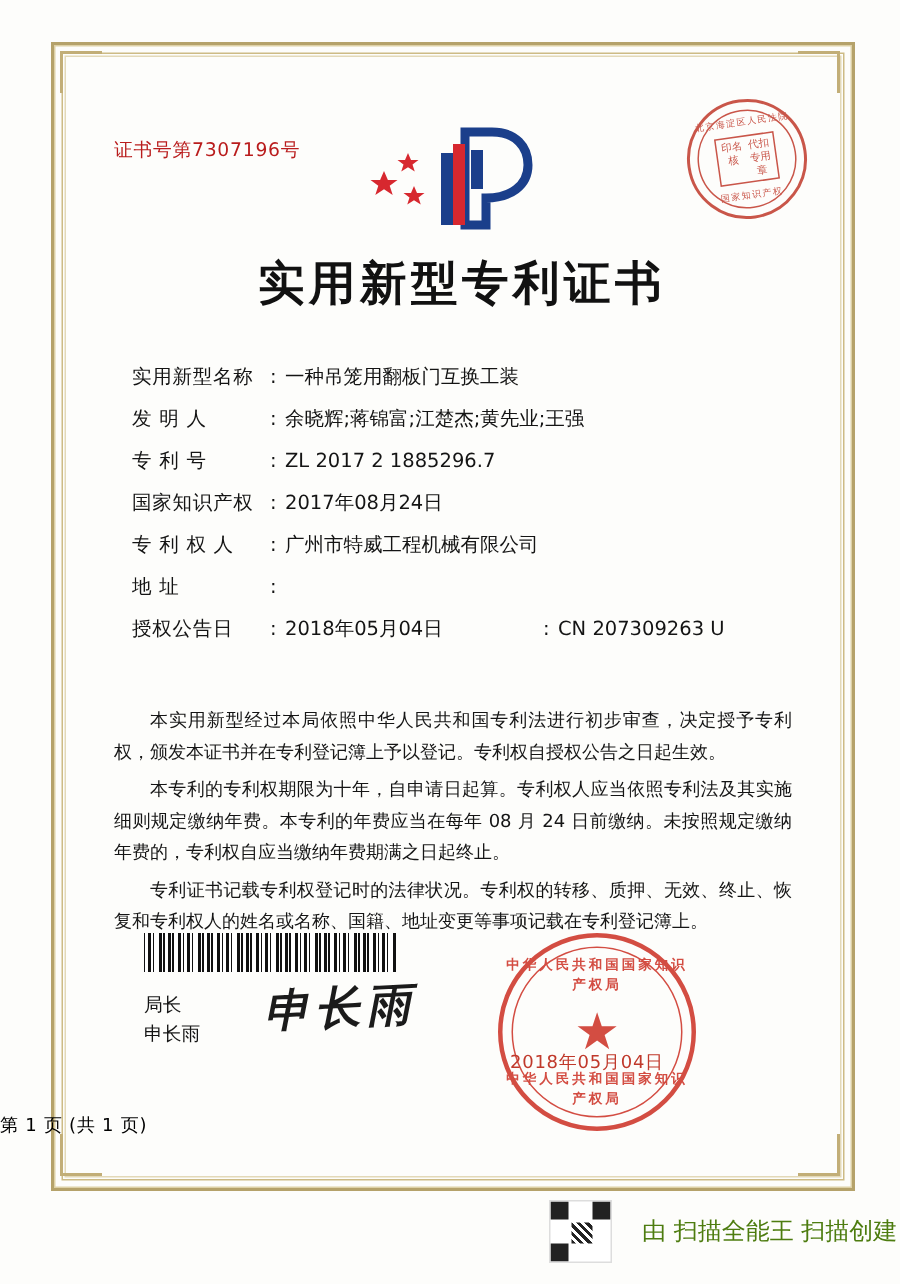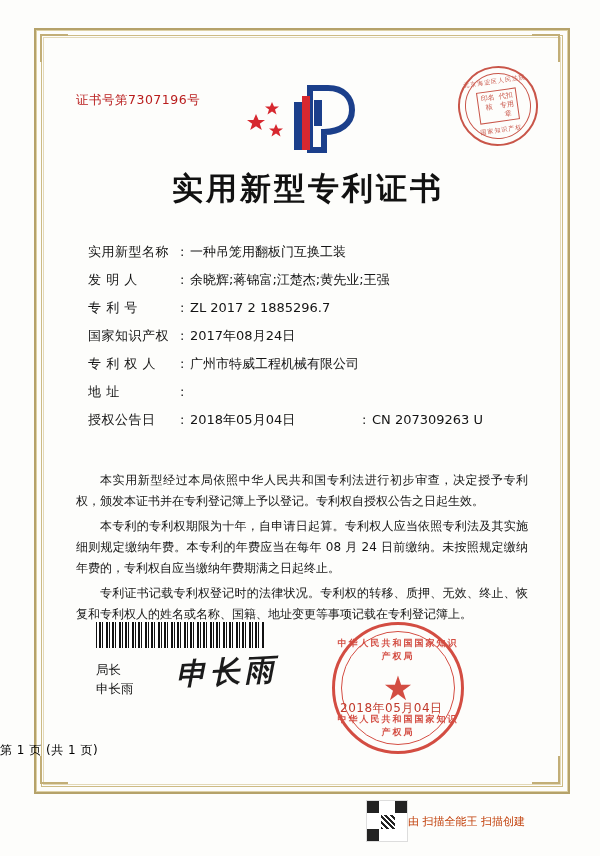--- a/index.html
+++ b/index.html
@@ -274,23 +274,23 @@
     letter-spacing: 0.5px;
   }
 
   
   .scan-bar {
     position: absolute;
     left: 366px;
     top: 800px;
     display: flex;
     align-items: center;
-    gap: 0;
-    color: #c2410c;
-    font-size: 11px;
+    gap: 20px;
+    color: #4d7c0f;
+    font-size: 16px;
   }
   .qr {
     width: 40px;
     height: 40px;
     background:
       linear-gradient(#222 0 0) 0 0/12px 12px no-repeat,
       linear-gradient(#fff 0 0) 3px 3px/6px 6px no-repeat,
       linear-gradient(#222 0 0) 4.5px 4.5px/3px 3px no-repeat,
       linear-gradient(#222 0 0) 28px 0/12px 12px no-repeat,
       linear-gradient(#fff 0 0) 31px 3px/6px 6px no-repeat,

